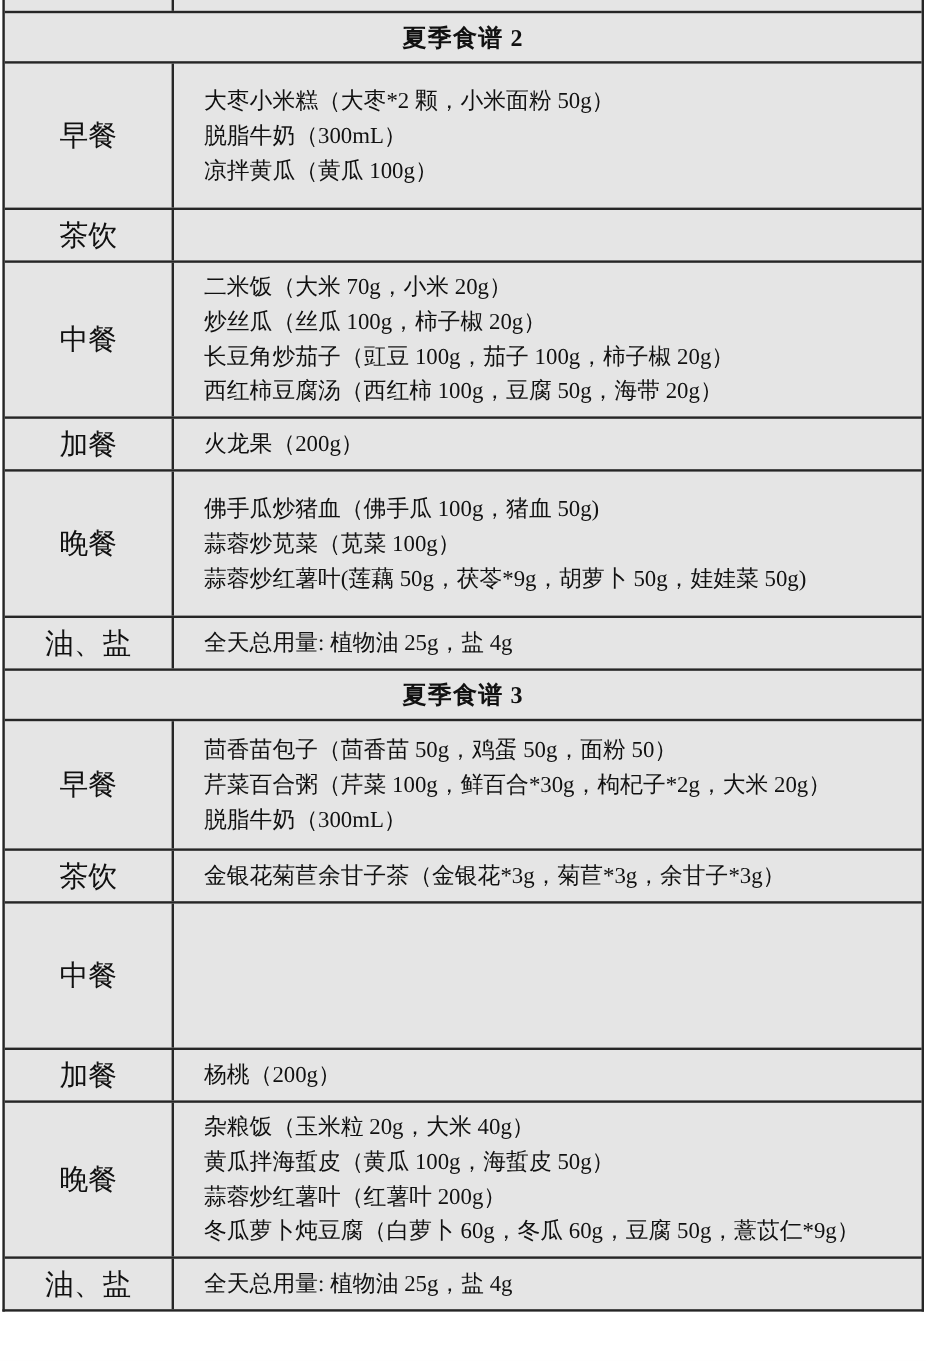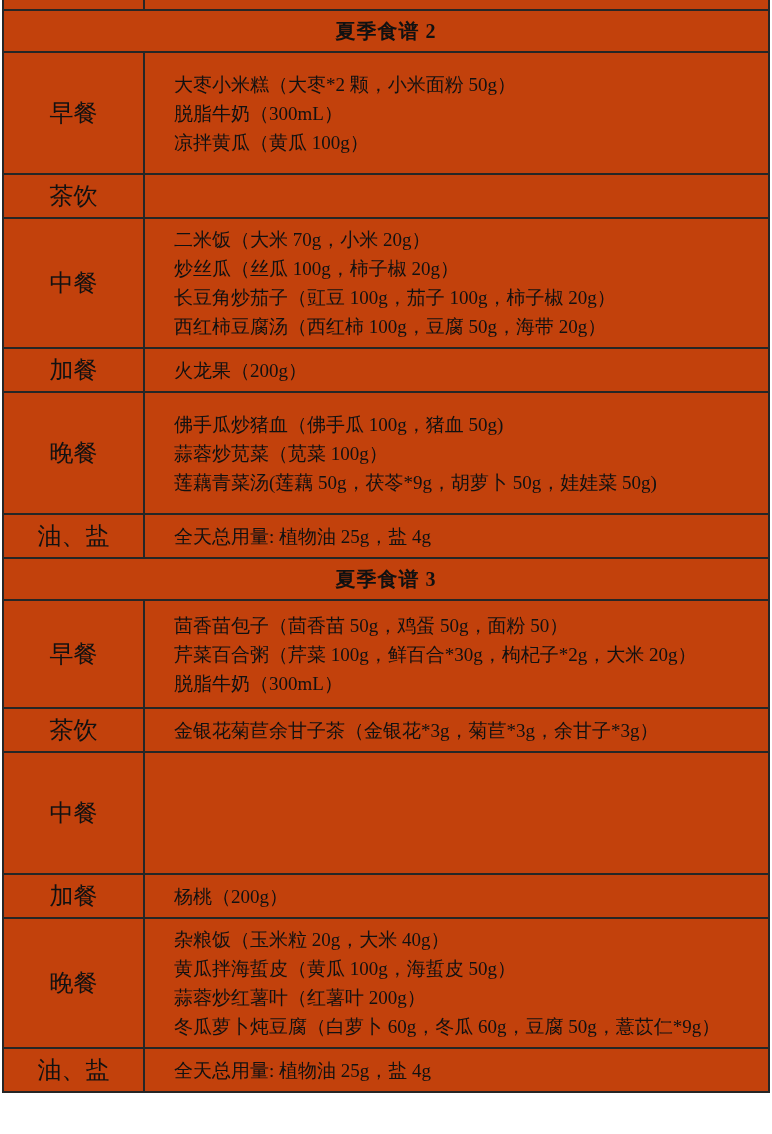--- a/index.html
+++ b/index.html
@@ -17,21 +17,21 @@
   }
   .meal-table {
     position: absolute;
     left: 2px;
     top: 0;
     width: 768px;
     box-sizing: border-box;
     border-left: 2px solid #262626;
     border-right: 2px solid #262626;
     border-bottom: 2px solid #262626;
-    background: #c2410c;
+    background: #e5e5e5;
   }
   .trow {
     display: flex;
     border-top: 2px solid #262626;
     box-sizing: border-box;
   }
   .trow.partial {
     border-top: none;
     height: 9px;
   }
@@ -51,26 +51,25 @@
     flex: 0 0 141px;
     border-right: 2px solid #262626;
     display: flex;
     align-items: center;
     justify-content: center;
     font-size: 24px;
     box-sizing: border-box;
   }
   .content-cell {
     flex: 1 1 auto;
-    padding: 6px 6px 6px 13px;
+    padding: 6px 6px 6px 25px;
     display: flex;
     flex-direction: column;
     justify-content: center;
     box-sizing: border-box;
-    margin-left: 16px;
   }
   .line {
     font-size: 19px;
     line-height: 29px;
     white-space: nowrap;
   }
   .row-1line { min-height: 44px; }
   .row-3line { min-height: 108px; }
   .row-4line { min-height: 122px; }
   .row-4tall { min-height: 130px; }
@@ -117,21 +116,21 @@
     <div class="content-cell">
       <div class="line">火龙果（200g）</div>
     </div>
   </div>
 
   <div class="trow row-4line">
     <div class="label-cell">晚餐</div>
     <div class="content-cell">
       <div class="line">佛手瓜炒猪血（佛手瓜 100g，猪血 50g)</div>
       <div class="line">蒜蓉炒苋菜（苋菜 100g）</div>
-      <div class="line">莲藕青菜汤(莲藕 50g，茯苓*9g，胡萝卜 50g，娃娃菜 50g)</div>
+      <div class="line">蒜蓉炒红薯叶(莲藕 50g，茯苓*9g，胡萝卜 50g，娃娃菜 50g)</div>
     </div>
   </div>
 
   <div class="trow row-1line">
     <div class="label-cell">油、盐</div>
     <div class="content-cell">
       <div class="line">全天总用量: 植物油 25g，盐 4g</div>
     </div>
   </div>
 

